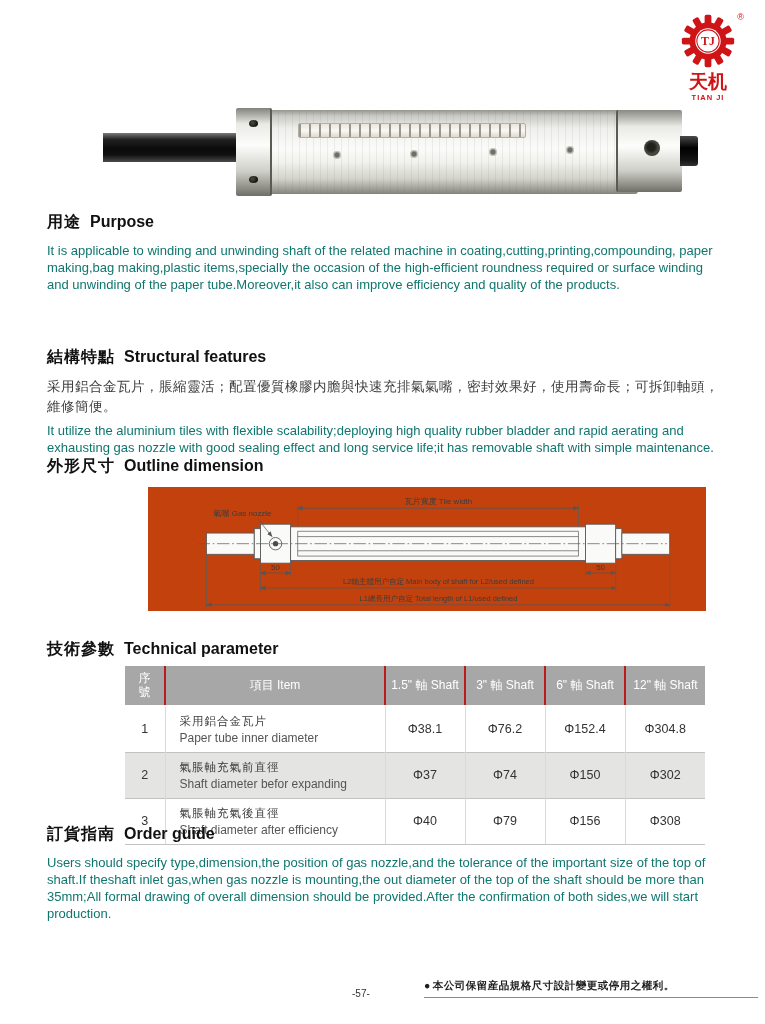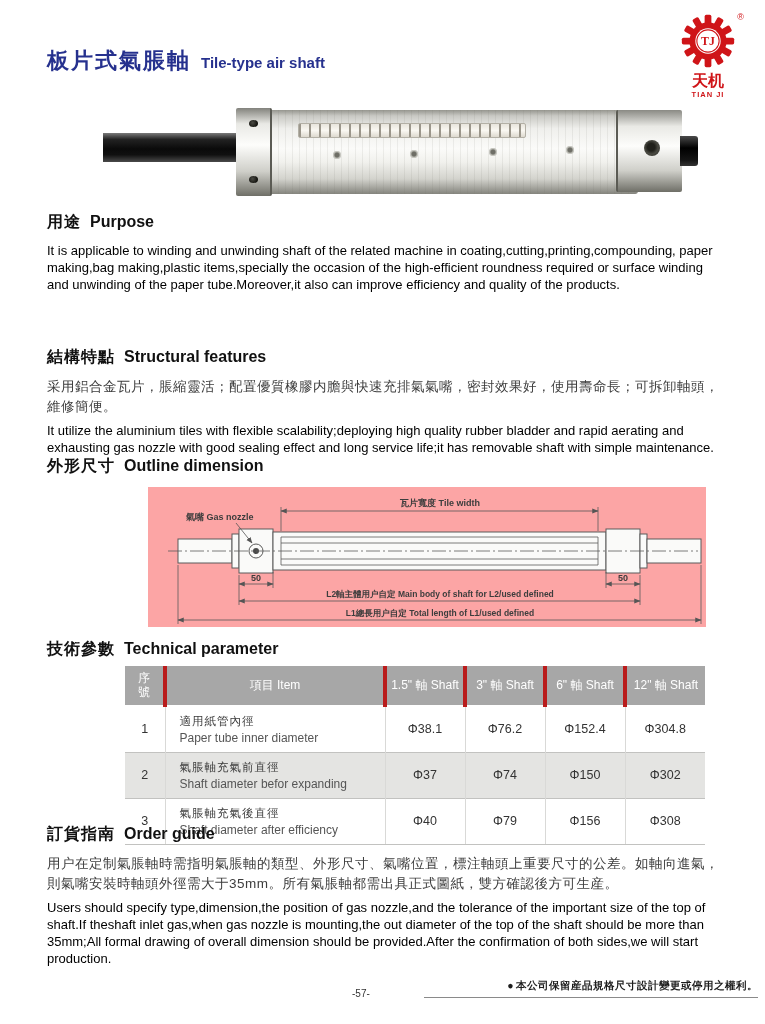--- a/index.html
+++ b/index.html
@@ -5,21 +5,21 @@
   * { margin:0; padding:0; box-sizing:border-box; }
   body { background:#888; font-family:"Liberation Sans", sans-serif; }
   .page { position:relative; width:765px; height:1024px; background:#fff; margin:0 auto; overflow:hidden; }
 
   
   .title { position:absolute; left:47px; top:46px; white-space:nowrap; }
   .title .zh { font-size:22px; font-weight:bold; color:#26318e; letter-spacing:2px; }
   .title .en { font-size:15px; font-weight:bold; color:#26318e; margin-left:10px; }
   .logo { position:absolute; left:668px; top:14px; width:80px; text-align:center; color:#cf1418; }
   .logo .reg { position:absolute; right:4px; top:-2px; font-size:9px; }
-  .logo .zh { font-size:16px; font-weight:bold; line-height:1.1; font-family:"Liberation Serif", serif; }
+  .logo .zh { font-size:19px; font-weight:bold; line-height:1.1; font-family:"Liberation Serif", serif; }
   .logo .en { font-size:7.5px; font-weight:bold; letter-spacing:1px; }
 
   
   .photo { position:absolute; left:0; top:0; width:765px; height:215px; }
   .photo .rod { position:absolute; left:103px; top:133px; width:140px; height:29px;
     background:linear-gradient(180deg,#7a7a7a 0%,#222 22%,#0a0a0a 55%,#101010 75%,#4a4a4a 100%); }
   .photo .body { position:absolute; left:236px; top:110px; width:402px; height:84px; border-radius:3px;
     background:
       repeating-linear-gradient(90deg, rgba(110,110,100,.10) 0 1px, rgba(0,0,0,0) 1px 7px),
       linear-gradient(180deg,#96968f 0%,#c9c9c4 7%,#efefec 22%,#fbfbf9 46%,#f1f1ed 62%,#d3d3cd 82%,#9a9a93 95%,#84847d 100%); }
@@ -43,58 +43,55 @@
     background:radial-gradient(circle at 45% 45%, #21211b 0 30%, #4a4a42 55%, #2a2a24); }
   .photo .nozzle { position:absolute; left:680px; top:136px; width:18px; height:30px; border-radius:0 3px 3px 0;
     background:linear-gradient(180deg,#4a4a4a,#000 40%,#141414 80%,#333); }
 
   
   .sec { position:absolute; left:47px; width:674px; }
   .sec h2 { font-size:16px; color:#111; margin-bottom:9px; }
   .sec h2 .zh { font-weight:bold; letter-spacing:1px; }
   .sec h2 .en { font-weight:bold; margin-left:9px; }
   .sec .zh-body { font-size:13.5px; color:#3d3d3d; line-height:1.5; letter-spacing:0.5px; margin-bottom:4px; }
-  .sec .en-body { font-size:13px; color:#000000; line-height:1.32; }
-
-  
-  .drawbox { position:absolute; left:148px; top:487px; width:558px; height:140px; background:#fca5a5;font-weight:bold; }
+  .sec .en-body { font-size:13px; color:#0f766e; line-height:1.32; }
+
+  
+  .drawbox { position:absolute; left:148px; top:487px; width:558px; height:124px; background:#c2410c; }
   .drawbox svg { display:block; width:100%; height:100%; font-family:"Liberation Sans", sans-serif; }
 
   
   .ttable { position:absolute; left:125px; top:666px; width:580px; border-collapse:collapse; table-layout:fixed; }
   .ttable col.c-no { width:40px; } .ttable col.c-item { width:220px; } .ttable col.c-v { width:80px; }
   .ttable thead th { background:#a7a7a7; color:#fff; font-weight:normal; font-size:12px;
-    height:40px; border-left:4px solid #b91c1c; border-bottom:2px solid #fff; vertical-align:middle; }
+    height:40px; border-left:2px solid #b91c1c; border-bottom:2px solid #fff; vertical-align:middle; }
   .ttable thead th:first-child { border-left:none; }
   .ttable thead th .stack { display:inline-block; width:14px; line-height:1.15; }
   .ttable tbody td { height:46px; border-top:1px solid #c2c2c0; border-left:1px solid #d9d9d7;
     font-size:12.5px; color:#333; text-align:center; vertical-align:middle; background:#fff; }
   .ttable tbody td:first-child { border-left:none; }
   .ttable tbody tr:first-child td { border-top:none; }
   .ttable tbody tr:last-child td { border-bottom:1px solid #c2c2c0; }
   .ttable tbody tr.alt td { background:#e4e4e2; }
   .ttable td.item { text-align:left; padding-left:14px; }
   .ttable td.item .zh { display:block; font-size:11.5px; color:#3a3a3a; letter-spacing:1px; }
   .ttable td.item .en { display:block; font-size:12px; color:#555; margin-top:2px; }
 
   
   .pageno { position:absolute; left:352px; top:988px; font-size:10px; color:#333; }
-  .footnote { position:absolute; left:424px; top:979px; width:334px; border-bottom:1px solid #8a8a8a; padding-bottom:4px;text-align:right; }
+  .footnote { position:absolute; left:424px; top:979px; width:334px; border-bottom:1px solid #8a8a8a; padding-bottom:4px; }
   .footnote .l1 { font-size:10.5px; color:#1d1d1d; font-weight:bold; letter-spacing:0.5px; }
   .footnote .l1 .bullet { margin-right:2px; }
   .footnote .l2 { font-size:8px; color:#444; margin-top:1px; padding-left:9px; }
 </style>
 </head>
 <body>
 
 <div class="page">
 
-  <div class="title">
-    <span class="zh">板片式氣脹軸</span><span class="en">Tile-type air shaft</span>
-  </div>
 
   <div class="logo">
     <span class="reg">®</span>
     <svg width="54" height="54" viewBox="0 0 64 64">
       <g fill="#cf1418">
         <rect x="28" y="1" width="8" height="12" rx="2"></rect>
         <rect x="28" y="1" width="8" height="12" rx="2" transform="rotate(30 32 32)"></rect>
         <rect x="28" y="1" width="8" height="12" rx="2" transform="rotate(60 32 32)"></rect>
         <rect x="28" y="1" width="8" height="12" rx="2" transform="rotate(90 32 32)"></rect>
         <rect x="28" y="1" width="8" height="12" rx="2" transform="rotate(120 32 32)"></rect>
@@ -225,21 +222,21 @@
         <th>1.5" 軸 Shaft</th>
         <th>3" 軸 Shaft</th>
         <th>6" 軸 Shaft</th>
         <th>12" 軸 Shaft</th>
       </tr>
     </thead>
     <tbody>
       <tr>
         <td>1</td>
         <td class="item">
-          <span class="zh">適用紙管內徑</span>
+          <span class="zh">采用鋁合金瓦片</span>
           <span class="en">Paper tube inner diameter</span>
         </td>
         <td>Φ38.1</td>
         <td>Φ76.2</td>
         <td>Φ152.4</td>
         <td>Φ304.8</td>
       </tr>
       <tr class="alt">
         <td>2</td>
         <td class="item">
@@ -260,21 +257,20 @@
         <td>Φ40</td>
         <td>Φ79</td>
         <td>Φ156</td>
         <td>Φ308</td>
       </tr>
     </tbody>
   </table>
 
   <div class="sec" style="top:824px;">
     <h2><span class="zh">訂貨指南</span><span class="en">Order guide</span></h2>
-    <p class="zh-body">用户在定制氣脹軸時需指明氣脹軸的類型、外形尺寸、氣嘴位置，標注軸頭上重要尺寸的公差。如軸向進氣，則氣嘴安裝時軸頭外徑需大于35mm。所有氣脹軸都需出具正式圖紙，雙方確認後方可生産。</p>
     <p class="en-body">Users should specify type,dimension,the position of gas nozzle,and the tolerance of the important size of the top of shaft.If theshaft inlet gas,when gas nozzle is mounting,the out diameter of the top of the shaft should be more than 35mm;All formal drawing of overall dimension should be provided.After the confirmation of both sides,we will start production.</p>
   </div>
 
   <div class="pageno">-57-</div>
   <div class="footnote">
     <div class="l1"><span class="bullet">●</span><span>本公司保留産品規格尺寸設計變更或停用之權利。</span></div>
   </div>
 
 </div>
 

